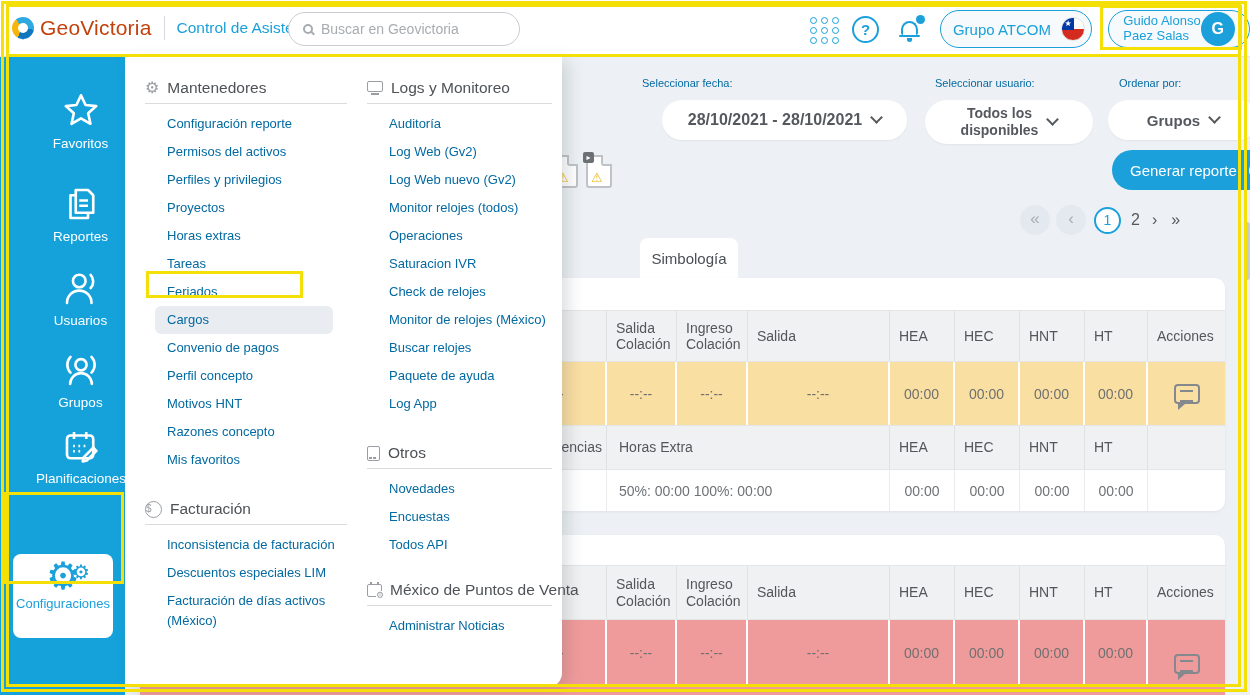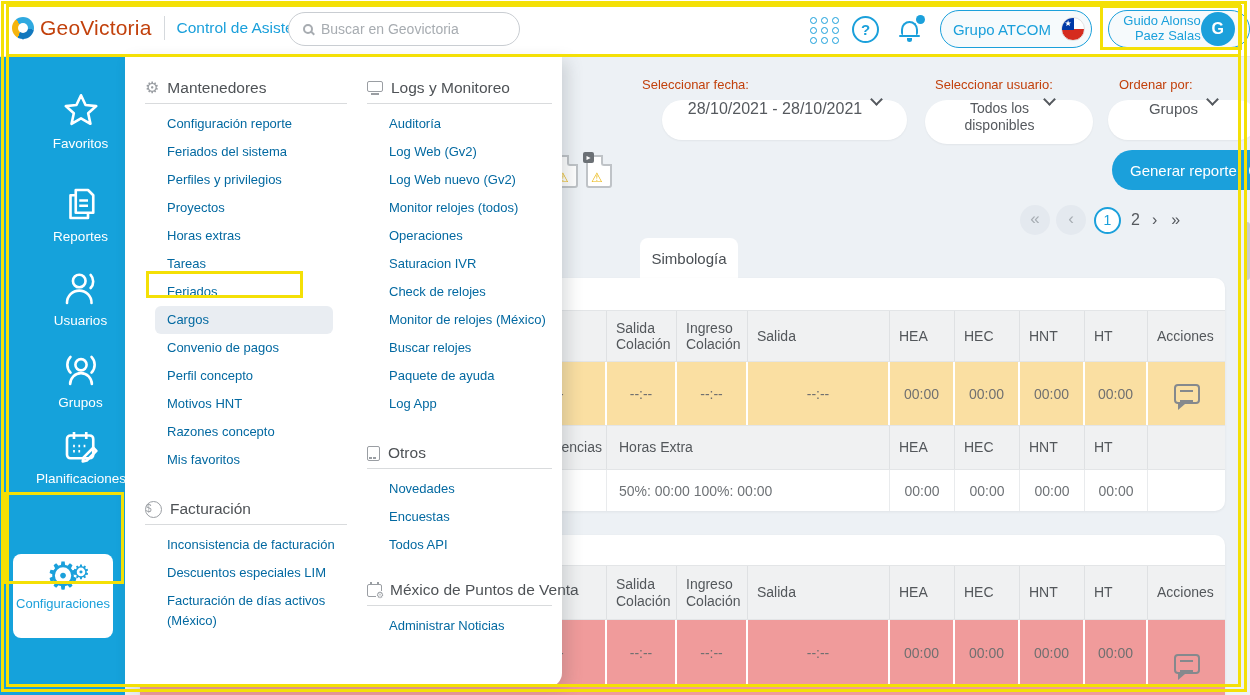--- a/index.html
+++ b/index.html
@@ -27,35 +27,35 @@
   .bell { position:absolute; left:5px; top:6px; width:17px; height:14px; border:2px solid #1BA0DB; border-radius:9px 9px 2px 2px; border-bottom:none; }
   .bell::before { content:""; position:absolute; left:-4px; right:-4px; bottom:-2px; height:2px; background:#1BA0DB; border-radius:2px; }
   .bell::after { content:""; position:absolute; left:50%; bottom:-7px; width:5px; height:4px; margin-left:-2.5px; background:#1BA0DB; border-radius:0 0 4px 4px; }
   .bell-dot { position:absolute; right:1px; top:0; width:9px; height:9px; background:#1BA0DB; border-radius:50%; }
   .pillbtn { position:absolute; top:10px; height:38px; border:1.5px solid #1BA0DB; border-radius:22px; background:#F6FAFC; color:#1BA0DB; display:flex; align-items:center; justify-content:center; }
   .grp { left:940px; width:152px; font-size:15px; }
   .grp .lbl { margin-right:10px; margin-left:6px; }
   .flag { width:24px; height:24px; border-radius:50%; overflow:hidden; position:relative; background:linear-gradient(#fff 0 50%, #D52B1E 50% 100%); border:1px solid #e2e2e2; flex:0 0 auto; }
   .flag::before { content:"\2605"; position:absolute; left:0; top:0; width:12px; height:12px; background:#0039A6; color:#fff; font-size:8px; line-height:12px; text-align:center; }
   .usr { left:1108px; width:142px; font-size:13px; }
-  .usr .two { text-align:right; line-height:1.15; margin-right:0; }
+  .usr .two { text-align:left; line-height:1.15; margin-right:0; }
   .avatar { width:34px; height:34px; border-radius:50%; background:#1BA0DB; color:#fff; font-size:16px; font-weight:bold; text-align:center; line-height:34px; flex:0 0 auto; }
 
   
   .sidebar { position:absolute; left:0; top:57px; width:125px; height:638px; background:#15A2DB; z-index:7; }
   .sb-item { position:absolute; left:0; width:125px; text-align:center; color:#fff; font-size:13.5px;padding-left:36px; }
   .sb-item svg { display:block; margin:0 auto 4px auto; }
   .sb-active { position:absolute; left:13px; top:497px; width:100px; height:84px; background:#fff; border-radius:8px; text-align:center; color:#1BA0DB; font-size:13px; }
   .gearbig { position:relative; display:inline-block; font-size:38px; line-height:40px; color:#1BA0DB; margin-top:2px; }
   .gearbig::after { content:"\2699"; position:absolute; font-size:20px; right:-10px; top:-4px; color:#1BA0DB; }
 
   
   .main { position:absolute; left:125px; top:57px; width:1125px; height:638px; z-index:1; }
-  .flabel { position:absolute; font-size:13px; color:#c2410c; }
-  .fpill { position:absolute; background:#fff; border-radius:22px; display:flex; justify-content:center; color:#55595E; box-shadow:0 1px 2px rgba(0,0,0,.05); }
+  .flabel { position:absolute; font-size:11px; color:#0369a1; }
+  .fpill { position:absolute; background:#fff; border-radius:22px; display:flex; align-items:center; justify-content:center; color:#55595E; box-shadow:0 1px 2px rgba(0,0,0,.05);font-weight:bold; }
   .chev { width:9px; height:9px; border-right:2px solid #55595E; border-bottom:2px solid #55595E; transform:rotate(45deg); margin-left:10px; margin-top:-5px; flex:0 0 auto; }
   .two-line { text-align:center; line-height:1.2; }
   .gen-btn { position:absolute; left:987px; top:93px; width:160px; height:40px; background:#1BA0DB; border-radius:22px; color:#fff; font-size:15px; display:flex; align-items:center; padding-left:18px; }
   .gr-circle { width:17px; height:17px; border:2px solid #fff; border-radius:50%; margin-left:12px; }
   .doc { position:absolute; width:26px; height:33px; border:2px solid #BFC3C7; border-radius:3px; background:#fff; }
   .doc::before { content:""; position:absolute; top:-2px; right:-2px; width:9px; height:9px; background:#EDF1F5; border-left:2px solid #BFC3C7; border-bottom:2px solid #BFC3C7; border-bottom-left-radius:3px; }
   .doc .warn { position:absolute; bottom:1px; left:3px; color:#E9B50B; font-size:13px; }
   .doc .play { position:absolute; top:-5px; left:-5px; width:11px; height:11px; background:#6B7075; color:#fff; font-size:8px; line-height:11px; text-align:center; border-radius:2px; }
   .pag { position:absolute; top:148px; display:flex; align-items:center; color:#55595E; }
   .pag .circ { width:30px; height:30px; border-radius:50%; background:#E4E9EF; color:#A7ADB3; font-size:17px; text-align:center; line-height:28px; }
@@ -325,21 +325,21 @@
   </div>
 
   <div class="menu">
     <div class="mcol1">
       <div class="msec-head">
         <span class="mic ic-gear">⚙</span>
         <span>Mantenedores</span>
       </div>
       <ul class="mitems">
         <li>Configuración reporte</li>
-        <li>Feriados del sistema</li>
+        <li>Permisos del activos</li>
         <li>Perfiles y privilegios</li>
         <li>Proyectos</li>
         <li>Horas extras</li>
         <li>Tareas</li>
         <li class="rel">Feriados</li>
         <li class="active">Cargos</li>
         <li>Convenio de pagos</li>
         <li>Perfil concepto</li>
         <li>Motivos HNT</li>
         <li>Razones concepto</li>

